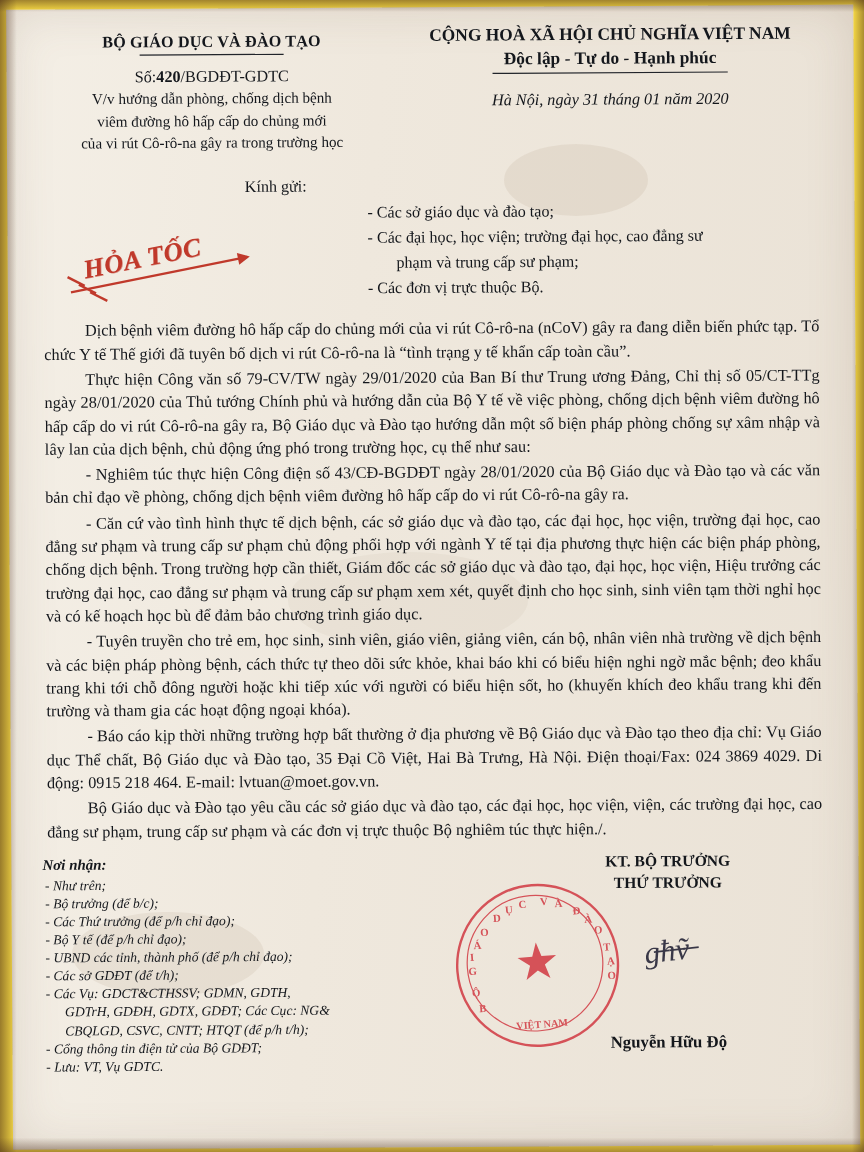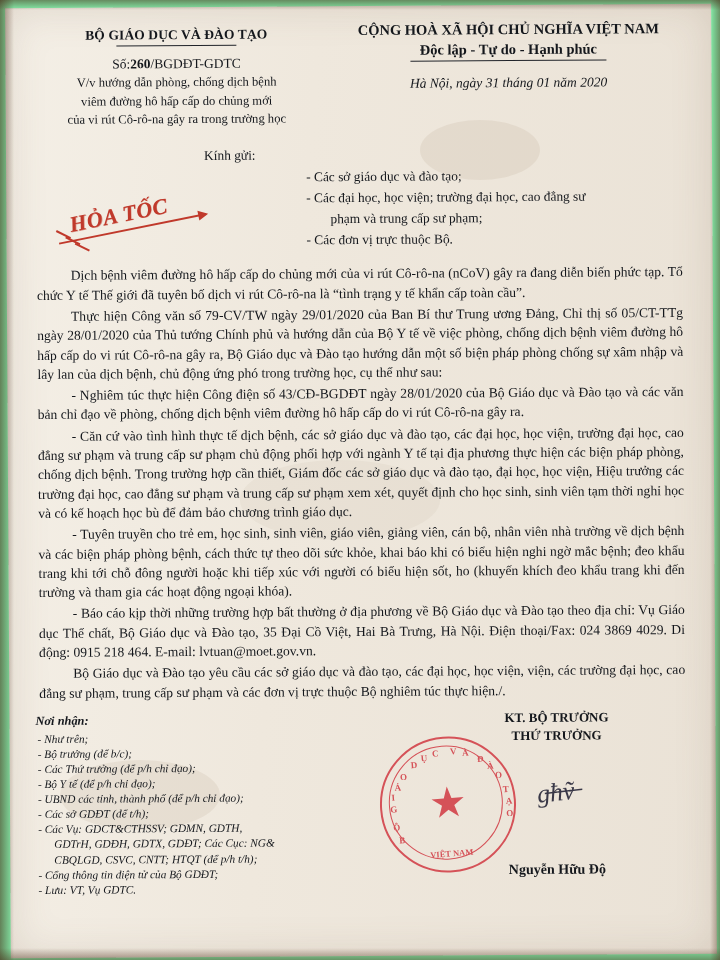--- a/index.html
+++ b/index.html
@@ -10,21 +10,21 @@
     width: 720px;
     height: 960px;
     background: #8e5a3c;
     font-family: "Liberation Serif", serif;
     overflow: hidden;
   }
   .page {
     position: relative;
     width: 720px;
     height: 960px;
-    background: #86efac;
+    background: #fde047;
     overflow: hidden;
   }
   
   .sheet {
     position: absolute;
     left: 8px;
     top: 6px;
     width: 706px;
     height: 950px;
     background: linear-gradient(95deg, #f4efe6 0%, #efe8dd 40%, #eae2d6 100%);
@@ -340,21 +340,21 @@
   <div class="blotch" style="left:420px;top:120px;width:120px;height:60px;"></div>
   <div class="blotch" style="left:240px;top:460px;width:200px;height:80px;opacity:0.6;"></div>
 
   <div class="content">
 
     <div class="header">
       <div class="header-left">
         <div class="org">BỘ GIÁO DỤC VÀ ĐÀO TẠO</div>
         <div class="rule short"></div>
         <div class="docnum">
-          <span>Số:</span><span class="num">260</span><span>/BGDĐT-GDTC</span>
+          <span>Số:</span><span class="num">420</span><span>/BGDĐT-GDTC</span>
         </div>
         <div class="subject">V/v hướng dẫn phòng, chống dịch bệnh</div>
         <div class="subject">viêm đường hô hấp cấp do chủng mới</div>
         <div class="subject">của vi rút Cô-rô-na gây ra trong trường học</div>
       </div>
       <div class="header-right">
         <div class="nation">CỘNG HOÀ XÃ HỘI CHỦ NGHĨA VIỆT NAM</div>
         <div class="motto">Độc lập - Tự do - Hạnh phúc</div>
         <div class="rule long"></div>
         <div class="place-date">Hà Nội, ngày 31 tháng 01 năm 2020</div>

